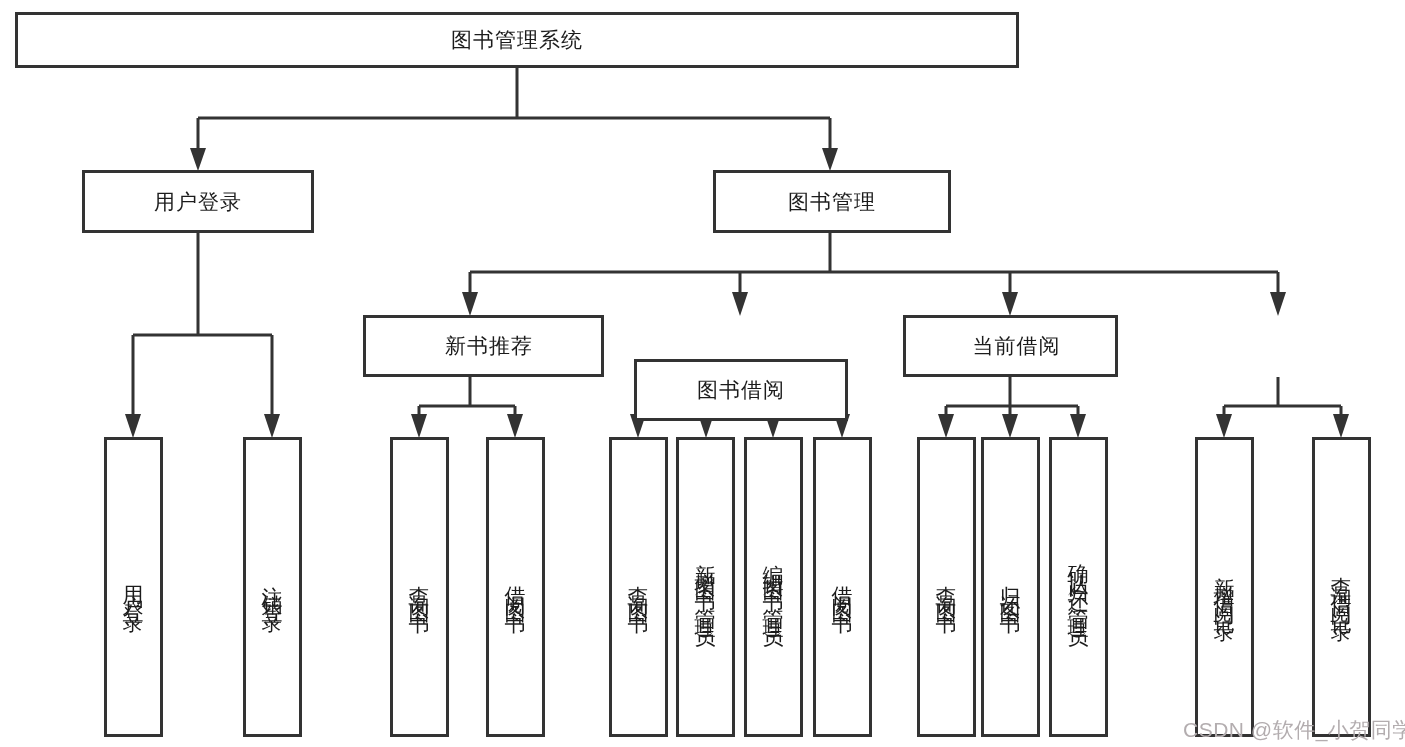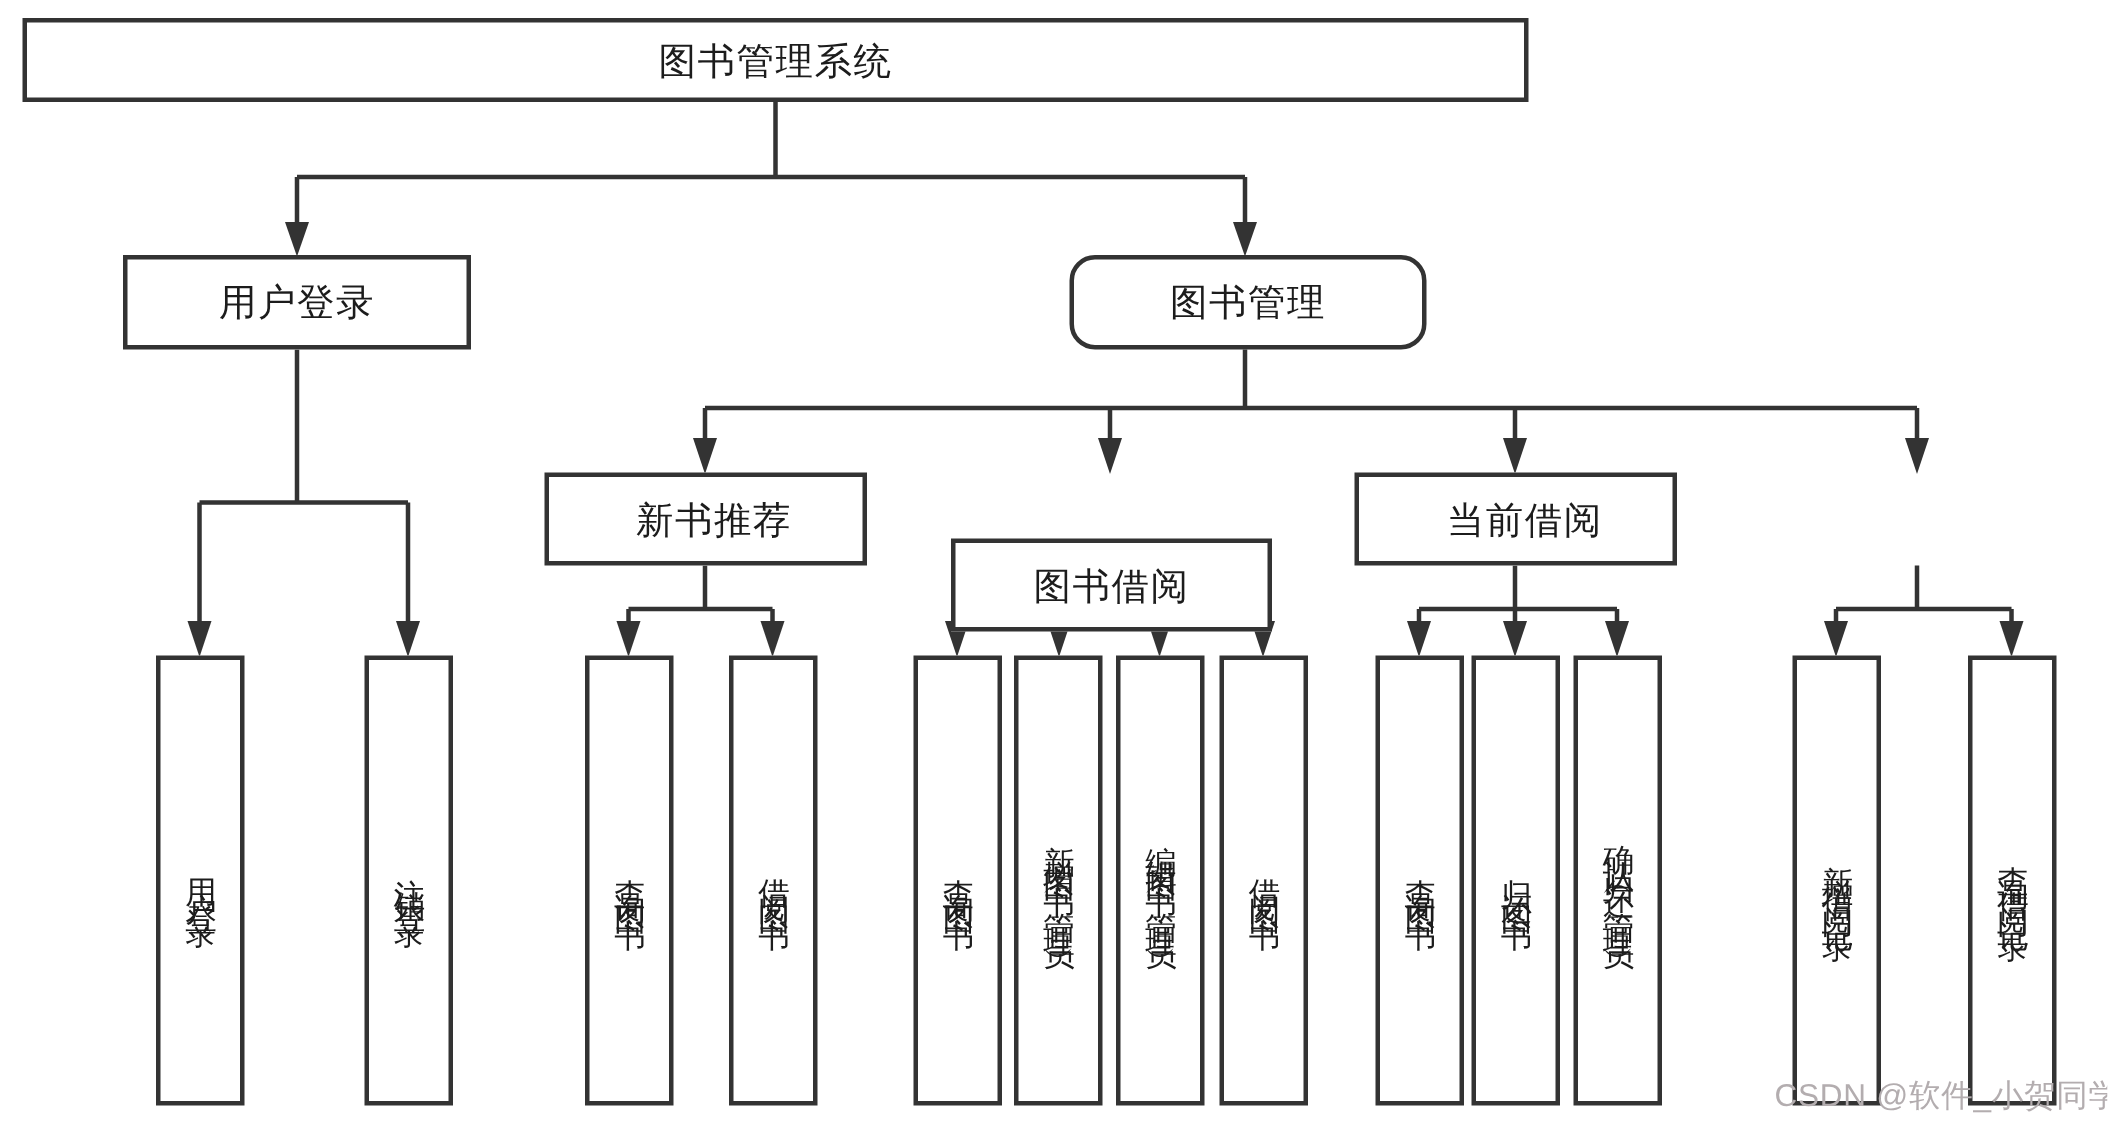--- a/index.html
+++ b/index.html
@@ -38,21 +38,21 @@
     position: absolute;
     box-sizing: border-box;
     border: 3px solid #333333;
     background: #ffffff;
     display: flex;
     align-items: center;
     justify-content: center;
     z-index: 2;
   }
   .hlabel {
-    font-size: 25px;
+    font-size: 21px;
     letter-spacing: 1px;
     white-space: nowrap;
   }
   .vbox {
     top: 437px;
     width: 59px;
     height: 300px;
   }
   .vlabel {
     writing-mode: vertical-lr;
@@ -114,25 +114,25 @@
     <polygon points="1333,414 1349,414 1341,438"></polygon>
   </svg>
 
   <div class="box" style="left:15px; top:12px; width:1004px; height:56px;">
     <span class="hlabel">图书管理系统</span>
   </div>
 
   <div class="box" style="left:82px; top:170px; width:232px; height:63px;">
     <span class="hlabel">用户登录</span>
   </div>
-  <div class="box" style="left:713px; top:170px; width:238px; height:63px;border-radius:17px;">
+  <div class="box" style="left:713px; top:170px; width:238px; height:63px;">
     <span class="hlabel">图书管理</span>
   </div>
 
-  <div class="box" style="left:363px; top:315px; width:215px; height:62px;padding-left:11px;">
+  <div class="box" style="left:363px; top:315px; width:241px; height:62px;padding-left:11px;">
     <span class="hlabel">新书推荐</span>
   </div>
   <div class="box" style="left:634px; top:315px; width:214px; height:62px;margin-top:44px;">
     <span class="hlabel">图书借阅</span>
   </div>
   <div class="box" style="left:903px; top:315px; width:215px; height:62px;padding-left:12px;">
     <span class="hlabel">当前借阅</span>
   </div>
 
   <div class="box vbox" style="left:104px;">

